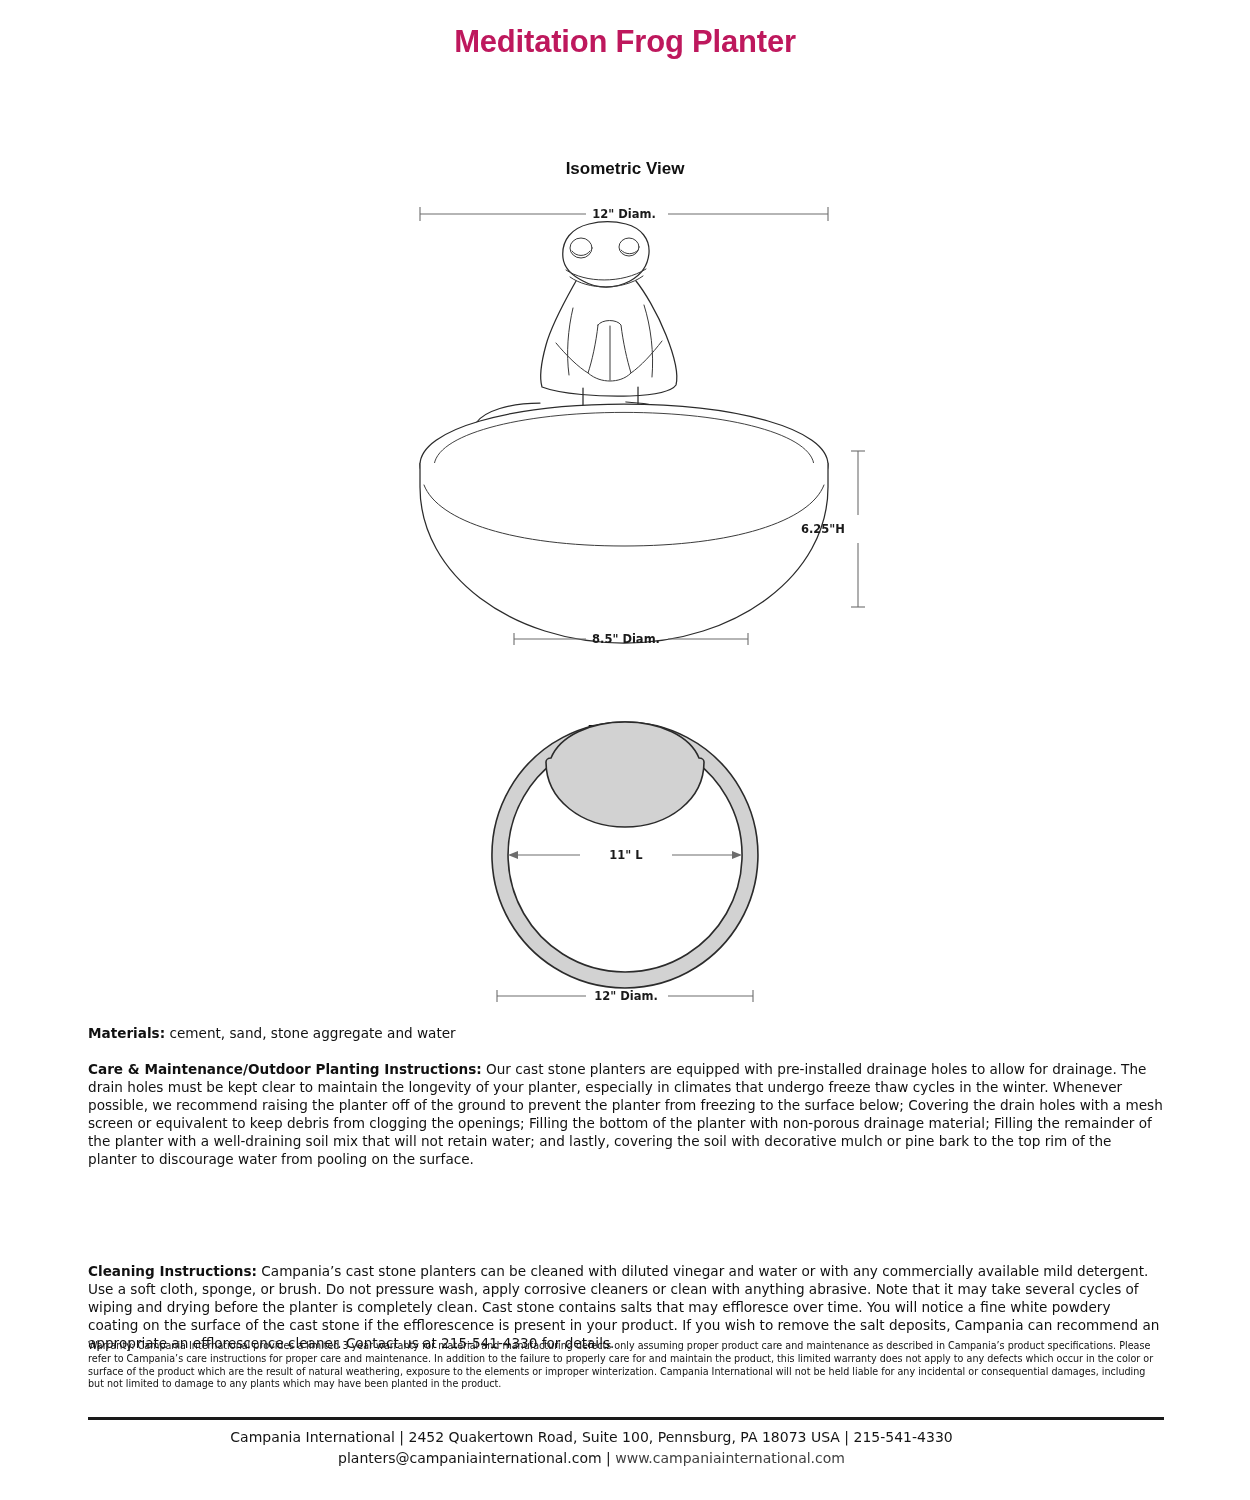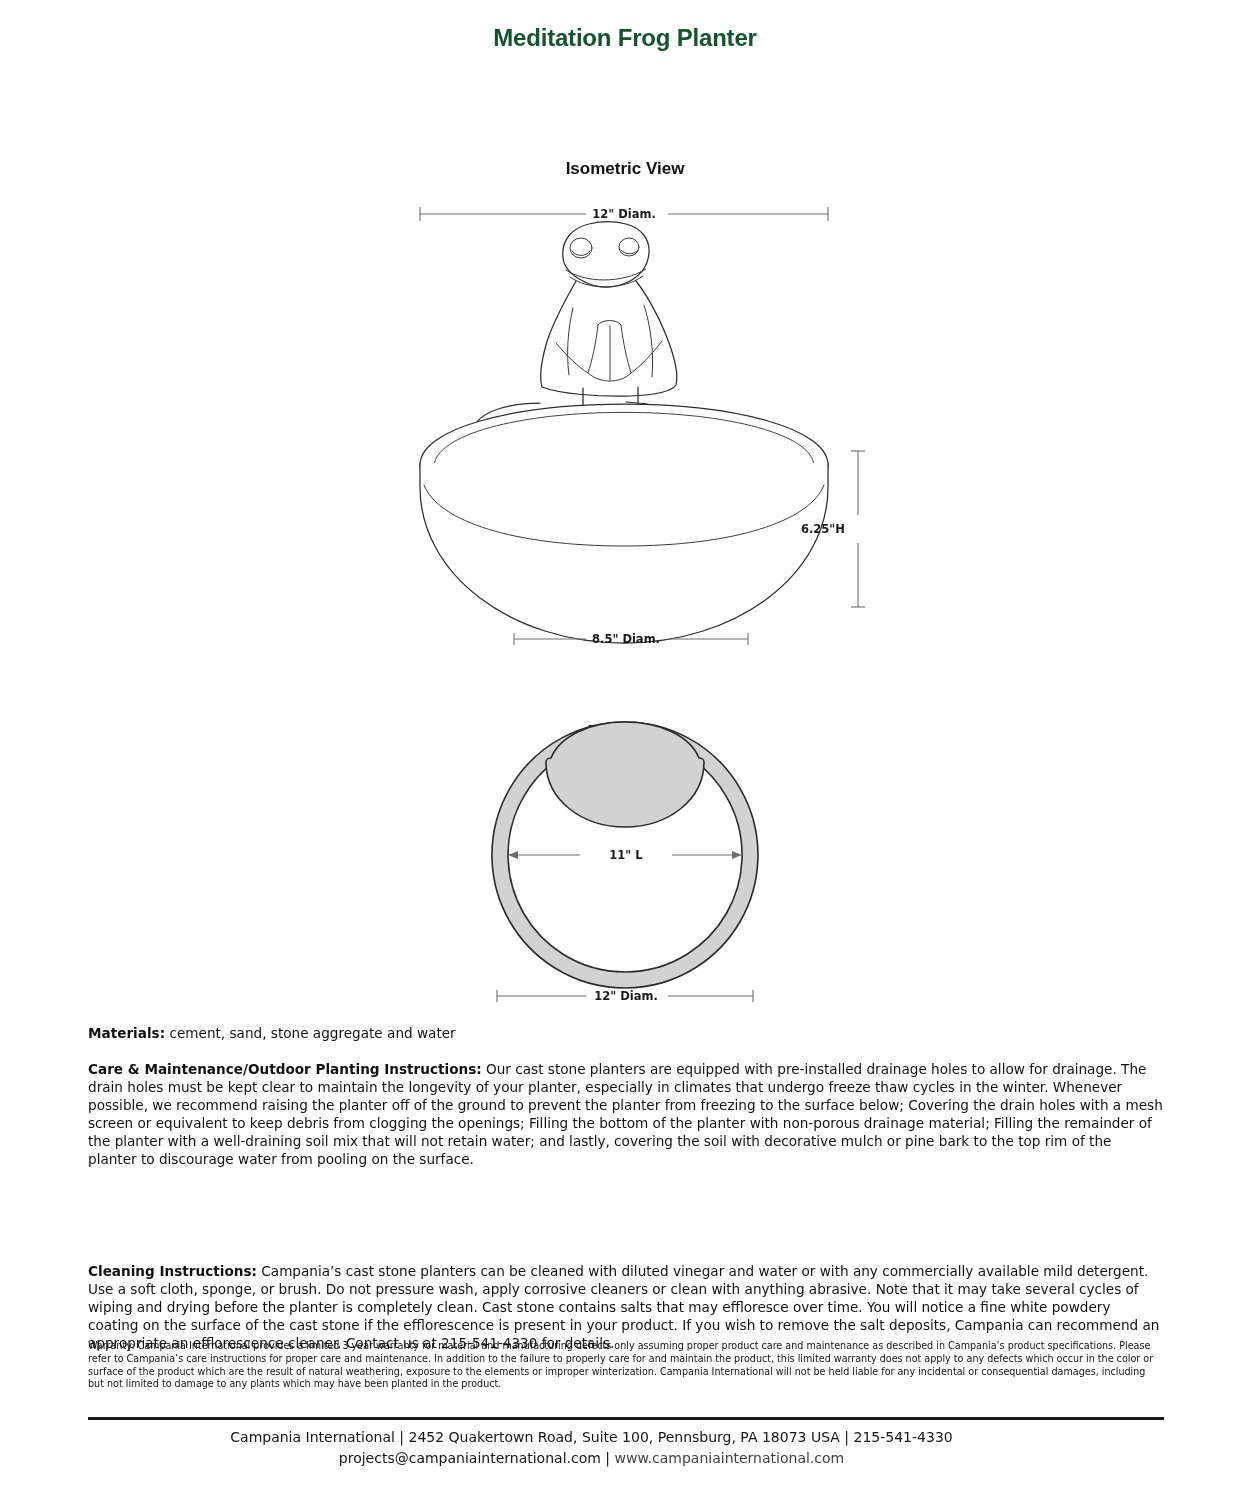--- a/index.html
+++ b/index.html
@@ -22,23 +22,23 @@
 
   
   .doc-title {
     position: absolute;
     top: 24px;
     left: 0;
     width: 1250px;
     text-align: center;
     font-family: "Liberation Sans", sans-serif;
     font-weight: bold;
-    font-size: 24px;
+    font-size: 31px;
     letter-spacing: -0.2px;
-    color: #14532d;
+    color: #be185d;
   }
 
   
   .view-heading {
     position: absolute;
     width: 1250px;
     left: 0;
     text-align: center;
     font-family: Liberation Sans, sans-serif;
     font-weight: bold;
@@ -318,16 +318,16 @@
     <b>Cleaning Instructions:</b><span> Campania’s cast stone planters can be cleaned with diluted vinegar and water or with any commercially available mild detergent. Use a soft cloth, sponge, or brush. Do not pressure wash, apply corrosive cleaners or clean with anything abrasive. Note that it may take several cycles of wiping and drying before the planter is completely clean. Cast stone contains salts that may effloresce over time. You will notice a fine white powdery coating on the surface of the cast stone if the efflorescence is present in your product. If you wish to remove the salt deposits, Campania can recommend an appropriate an efflorescence cleaner. Contact us at 215-541-4330 for details.</span>
   </div>
 
   <div class="warranty">
     <b>Warranty:</b><span> Campania International provides a limited 3 year warranty for material and manufacturing defects only assuming proper product care and maintenance as described in Campania’s product specifications. Please refer to Campania’s care instructions for proper care and maintenance. In addition to the failure to properly care for and maintain the product, this limited warranty does not apply to any defects which occur in the color or surface of the product which are the result of natural weathering, exposure to the elements or improper winterization. Campania International will not be held liable for any incidental or consequential damages, including but not limited to damage to any plants which may have been planted in the product.</span>
   </div>
 
   <div class="footer-rule"></div>
   <div class="footer">
     <div>Campania International | 2452 Quakertown Road, Suite 100, Pennsburg, PA 18073 USA | 215-541-4330</div>
-    <div><span>projects@campaniainternational.com</span><span> | </span><span class="link">www.campaniainternational.com</span></div>
+    <div><span>planters@campaniainternational.com</span><span> | </span><span class="link">www.campaniainternational.com</span></div>
   </div>
 
 </div>
 
 </body></html>

